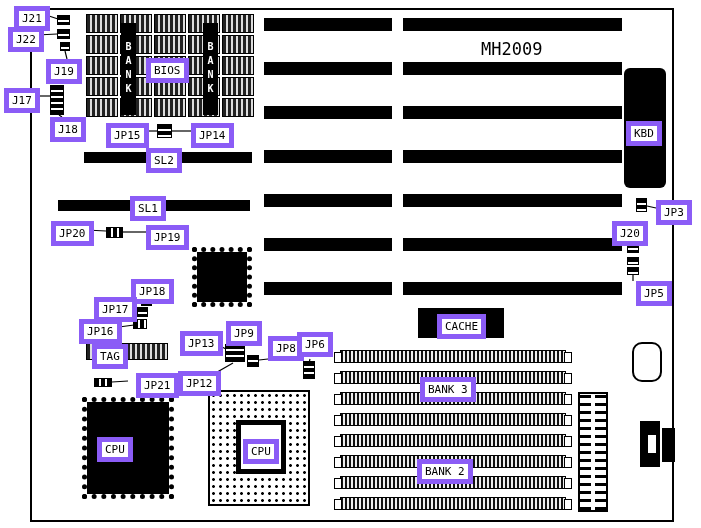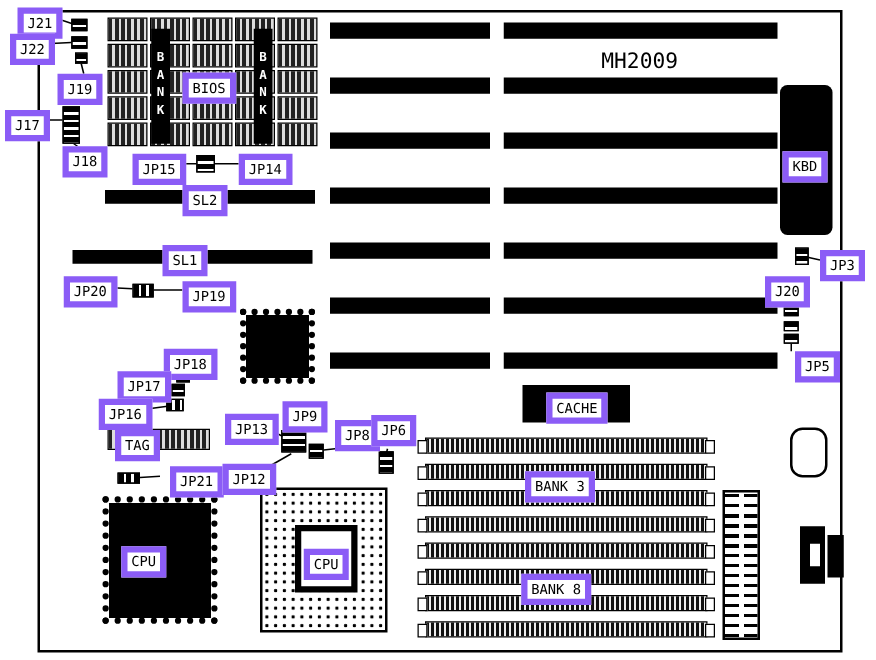--- a/index.html
+++ b/index.html
@@ -198,19 +198,19 @@
   <div class="callout" style="left:178px;top:371px">JP12</div>
   <div class="callout" style="left:268px;top:336px">JP8</div>
   <div class="callout" style="left:297px;top:332px">JP6</div>
   <div class="callout" style="left:656px;top:200px">JP3</div>
   <div class="callout" style="left:612px;top:221px">J20</div>
   <div class="callout" style="left:636px;top:281px">JP5</div>
   <div class="callout" style="left:146px;top:58px">BIOS</div>
   <div class="callout" style="left:437px;top:314px">CACHE</div>
   <div class="callout" style="left:626px;top:121px">KBD</div>
   <div class="callout" style="left:420px;top:377px">BANK 3</div>
-  <div class="callout" style="left:417px;top:459px">BANK 8</div>
+  <div class="callout" style="left:417px;top:459px">BANK 2</div>
   <div class="callout" style="left:97px;top:437px">CPU</div>
   <div class="callout" style="left:243px;top:439px">CPU</div>
 
   <div class="model-text">MH2009</div>
 
 </div>
 
 </body></html>

